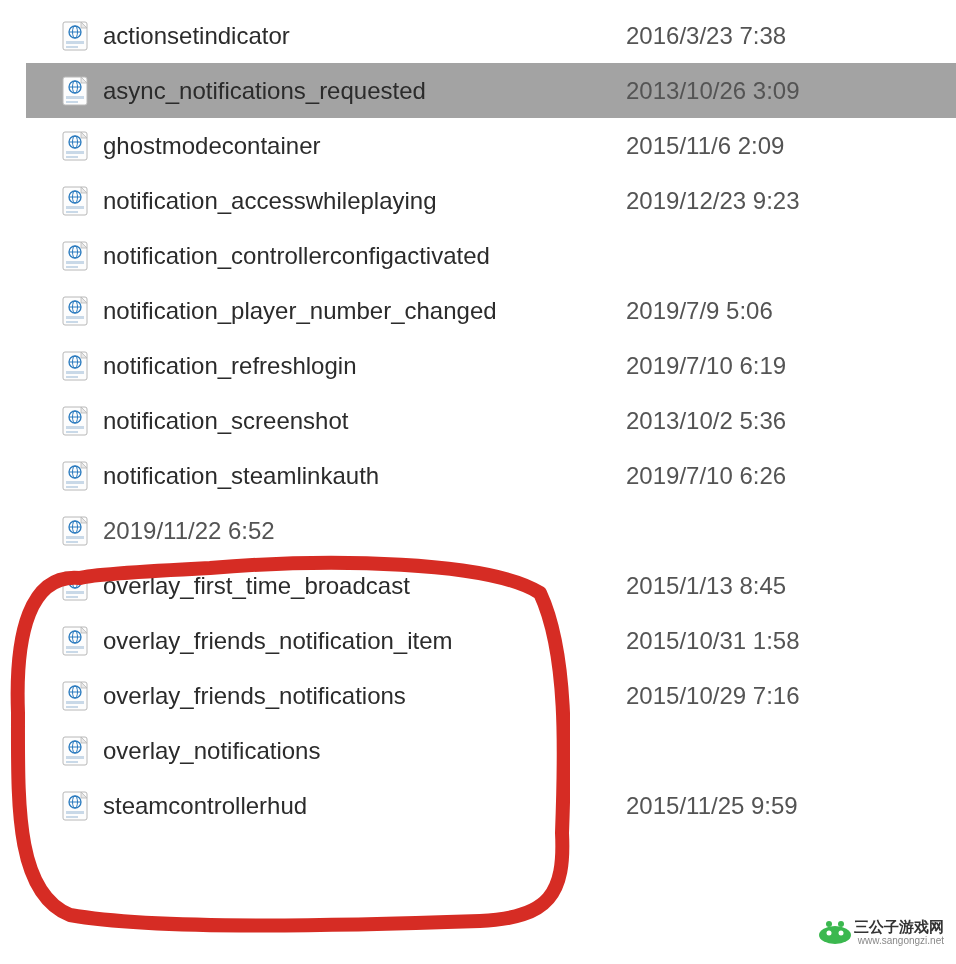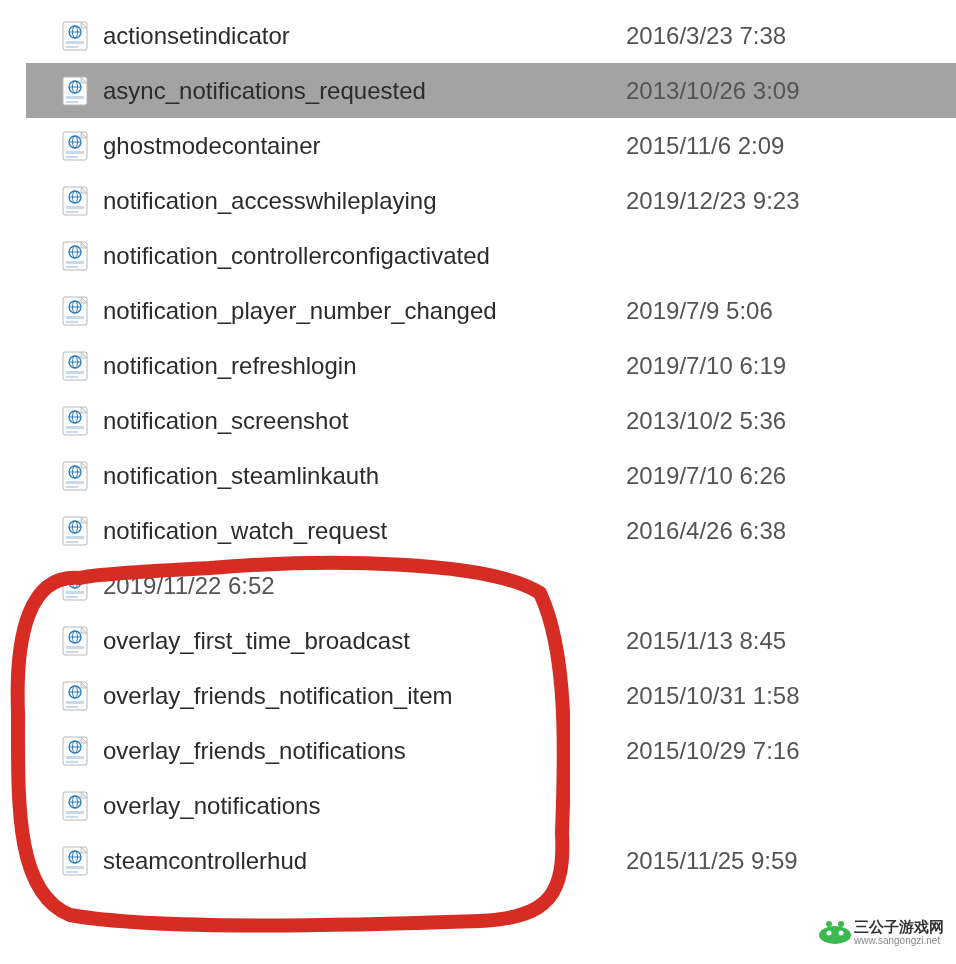--- a/index.html
+++ b/index.html
@@ -65,20 +65,21 @@
       z-index: 5;
     }
     .watermark {
       position: absolute;
       bottom: 18px;
       right: 12px;
       display: flex;
       align-items: center;
       gap: 2px;
       z-index: 10;
+      text-align: right;
     }
     .watermark-logo {
       width: 34px;
       height: 26px;
     }
     .watermark-text {
       display: flex;
       flex-direction: column;
       line-height: 1.1;
     }
@@ -222,35 +223,20 @@
     <path d="M 19 1 L 25 7 L 19 7 Z" fill="#e8e8e8" stroke="#b8b8b8" stroke-width="0.8"></path>
     <circle cx="13" cy="11" r="6" fill="none" stroke="#2b7bbf" stroke-width="1.3"></circle>
     <ellipse cx="13" cy="11" rx="2.5" ry="6" fill="none" stroke="#2b7bbf" stroke-width="1"></ellipse>
     <line x1="7" y1="11" x2="19" y2="11" stroke="#2b7bbf" stroke-width="1"></line>
     <rect x="4" y="20" width="18" height="3" fill="#c9d9e8"></rect>
     <rect x="4" y="25" width="12" height="2" fill="#c9d9e8"></rect>
   </svg>
       </span>
       <span class="file-name">notification_steamlinkauth</span>
       <span class="file-date">2019/7/10 6:26</span>
-    </div>
-    <div class="file-row">
-      <span class="file-icon">
-        <svg width="26" height="30" viewBox="0 0 26 30">
-    <rect x="1" y="1" width="24" height="28" rx="2" fill="#fdfdfd" stroke="#b8b8b8" stroke-width="1"></rect>
-    <path d="M 19 1 L 25 7 L 19 7 Z" fill="#e8e8e8" stroke="#b8b8b8" stroke-width="0.8"></path>
-    <circle cx="13" cy="11" r="6" fill="none" stroke="#2b7bbf" stroke-width="1.3"></circle>
-    <ellipse cx="13" cy="11" rx="2.5" ry="6" fill="none" stroke="#2b7bbf" stroke-width="1"></ellipse>
-    <line x1="7" y1="11" x2="19" y2="11" stroke="#2b7bbf" stroke-width="1"></line>
-    <rect x="4" y="20" width="18" height="3" fill="#c9d9e8"></rect>
-    <rect x="4" y="25" width="12" height="2" fill="#c9d9e8"></rect>
-  </svg>
-      </span>
-      <span class="file-name">notification_watch_request</span>
-      <span class="file-date">2016/4/26 6:38</span>
     </div>
     <div class="file-row">
       <span class="file-icon">
         <svg width="26" height="30" viewBox="0 0 26 30">
     <rect x="1" y="1" width="24" height="28" rx="2" fill="#fdfdfd" stroke="#b8b8b8" stroke-width="1"></rect>
     <path d="M 19 1 L 25 7 L 19 7 Z" fill="#e8e8e8" stroke="#b8b8b8" stroke-width="0.8"></path>
     <circle cx="13" cy="11" r="6" fill="none" stroke="#2b7bbf" stroke-width="1.3"></circle>
     <ellipse cx="13" cy="11" rx="2.5" ry="6" fill="none" stroke="#2b7bbf" stroke-width="1"></ellipse>
     <line x1="7" y1="11" x2="19" y2="11" stroke="#2b7bbf" stroke-width="1"></line>
     <rect x="4" y="20" width="18" height="3" fill="#c9d9e8"></rect>

